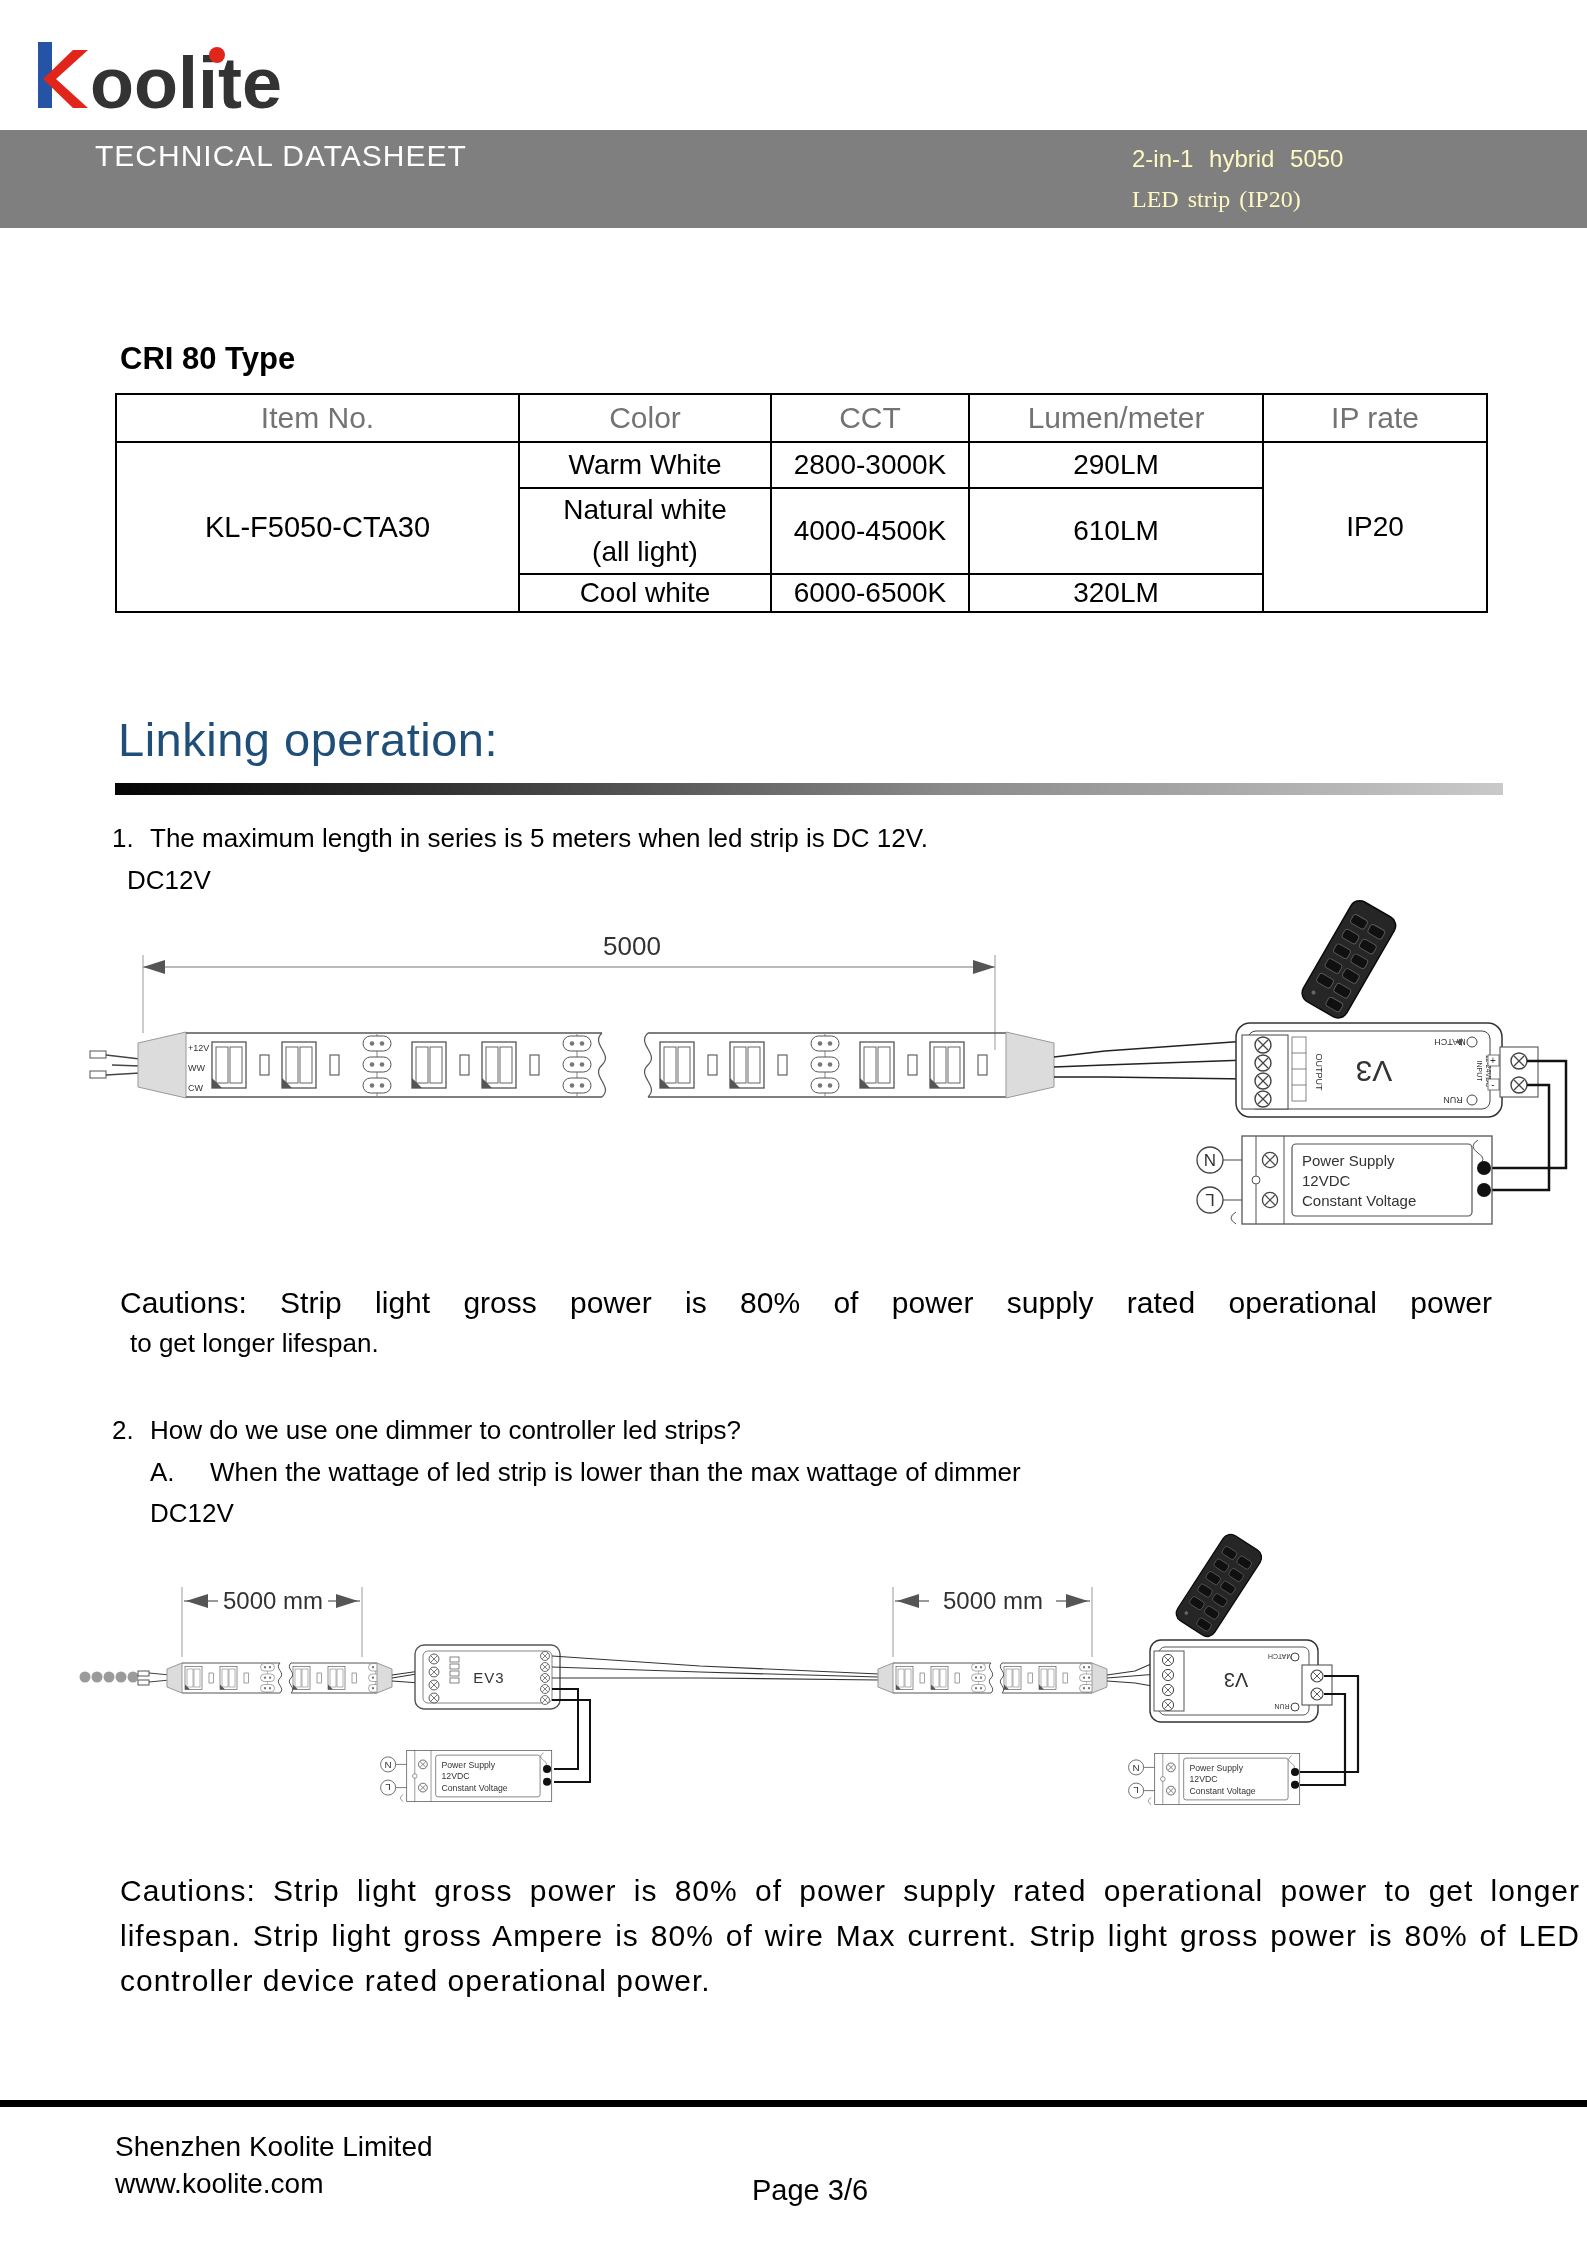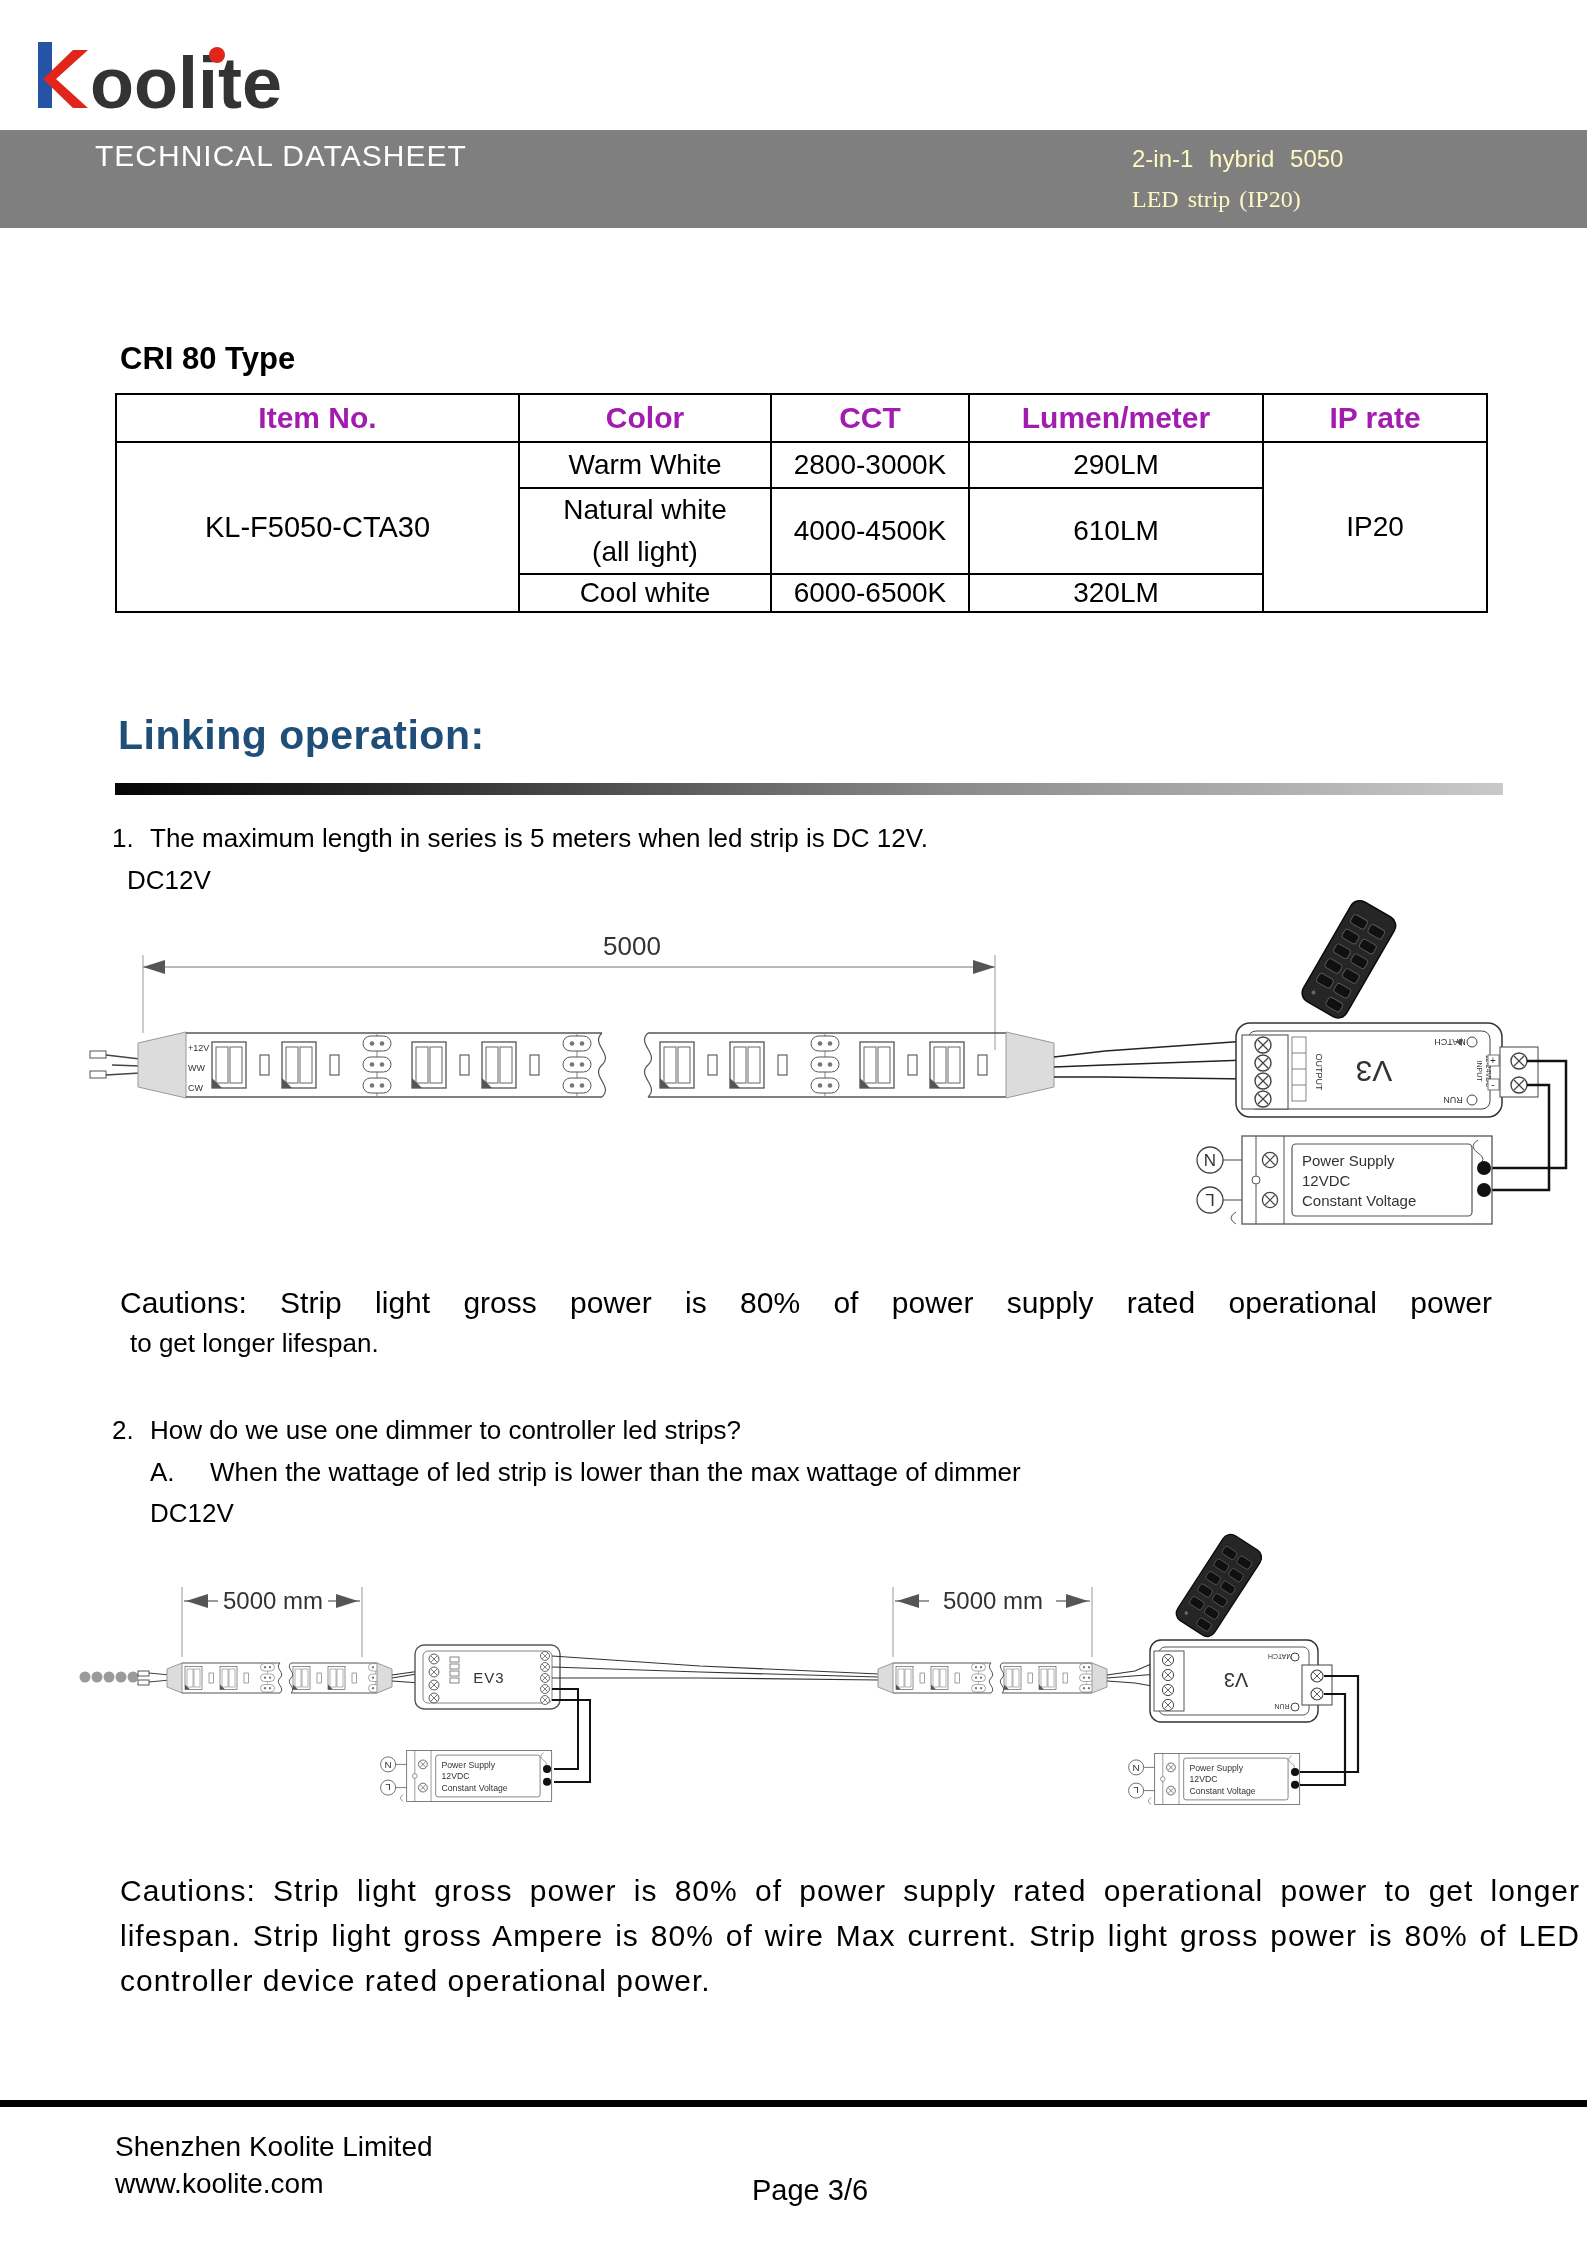--- a/index.html
+++ b/index.html
@@ -7,27 +7,27 @@
         font-family:"Liberation Sans",sans-serif;color:#111;}
   .abs{position:absolute;}
   
   .bar{position:absolute;left:0;top:130px;width:1587px;height:98px;background:#7f7f7f;}
   .bar-left{position:absolute;left:95px;top:9px;color:#fff;font-size:30px;letter-spacing:1px;}
   .bar-right{position:absolute;left:1132px;top:9px;color:#fef9c3;font-size:24px;line-height:40px;}
   .bar-right .l1{word-spacing:9px;}
   .bar-right .l2{word-spacing:3px;font-family:Liberation Serif, serif;}
   
   .cri-title{left:120px;top:313px;font-size:31px;font-weight:bold;color:#000;margin-top:28px;}
-  .sec-title{left:118px;top:712px;font-size:41px;font-weight:bold;color:#1F4E79;letter-spacing:0.5px;}
+  .sec-title{left:118px;top:712px;font-size:47px;font-weight:normal;color:#1F4E79;letter-spacing:0.5px;}
   .grad-bar{left:115px;top:783px;width:1388px;height:12px;
             background:linear-gradient(to right,#050505,#2a2a2a 20%,#8a8a8a 60%,#c9c9c9);}
   
   .spec-table{position:absolute;left:115px;top:393px;border-collapse:collapse;table-layout:fixed;}
   .spec-table th,.spec-table td{border:2px solid #000;text-align:center;vertical-align:middle;padding:0;}
-  .spec-table th{font-size:30px;font-weight:bold;color:#a21caf;height:46px;}
+  .spec-table th{font-size:30px;font-weight:normal;color:#737373;height:46px;}
   .spec-table td{font-size:28px;color:#000;}
   .spec-table .item-cell{font-size:29px;}
   .two-line{line-height:42px;}
   
   .body-line{position:absolute;font-size:26px;color:#000;white-space:nowrap;}
   .num{display:inline-block;width:38px;}
   .justify2{position:absolute;font-size:30px;color:#000;text-align:justify;text-align-last:justify;}
   .caution-par{position:absolute;font-size:30px;color:#000;text-align:justify;
                letter-spacing:1px;line-height:45px;}
   

